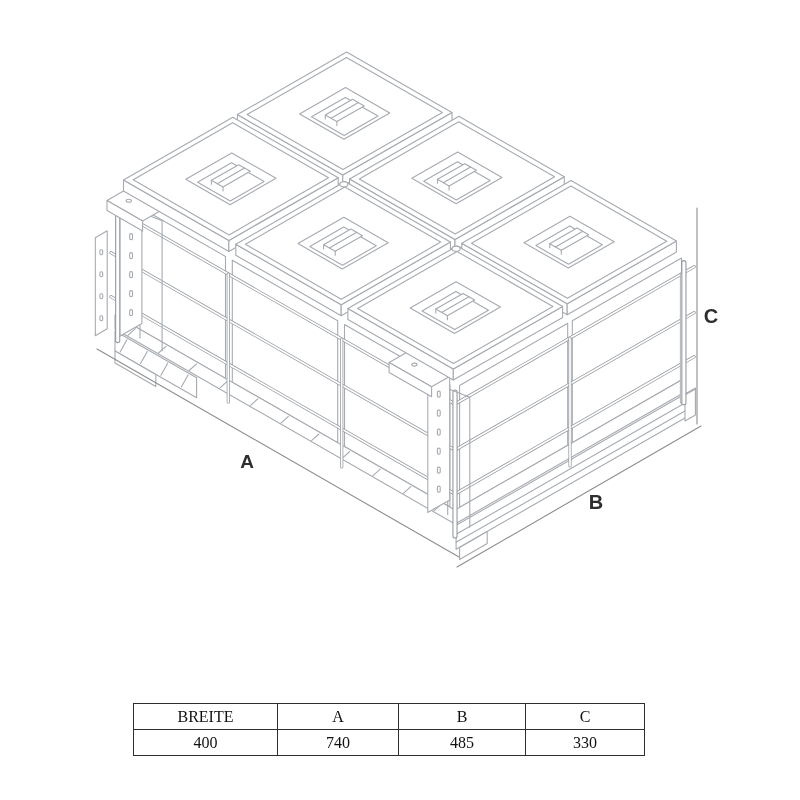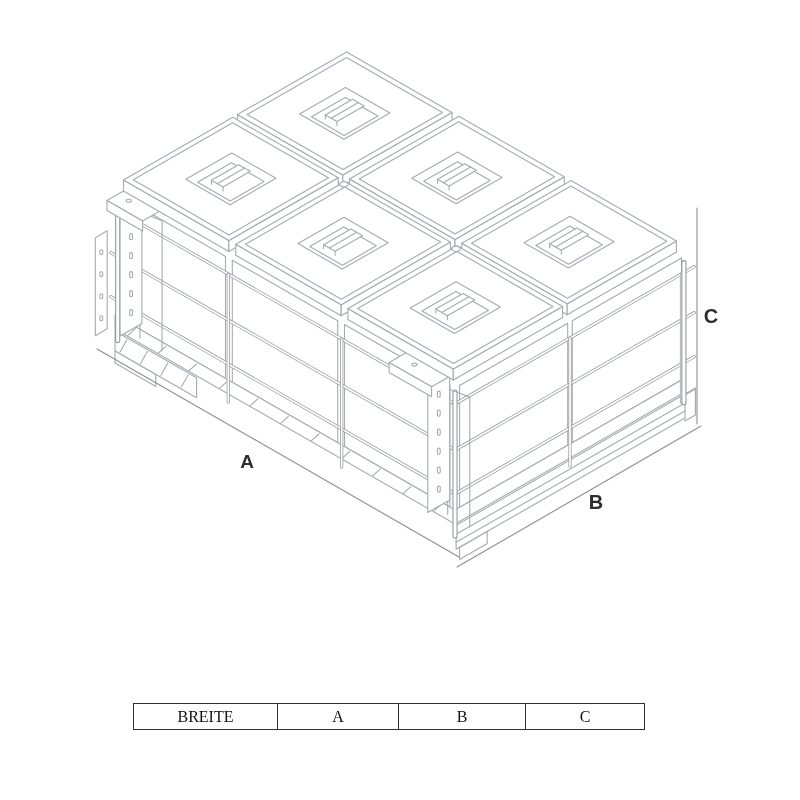--- a/index.html
+++ b/index.html
@@ -218,15 +218,21 @@
         <col style="width:127px">
         <col style="width:119px">
     </colgroup>
     <tbody>
       <tr>
         <td>BREITE</td>
         <td>A</td>
         <td>B</td>
         <td>C</td>
       </tr>
+      <tr>
+        <td>400</td>
+        <td>740</td>
+        <td>485</td>
+        <td>330</td>
+      </tr>
     </tbody>
   </table>
 </div>
 
 </body></html>

